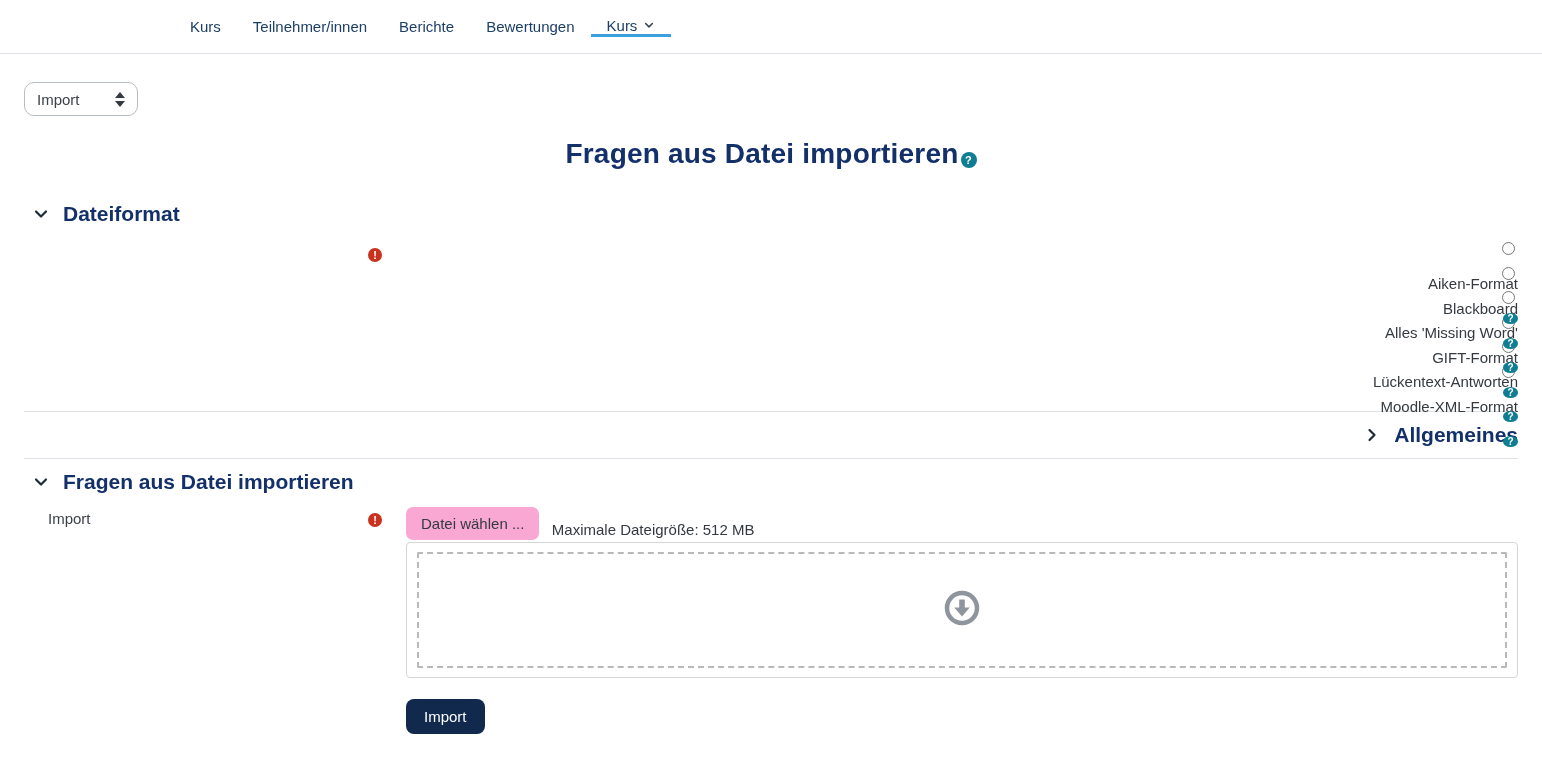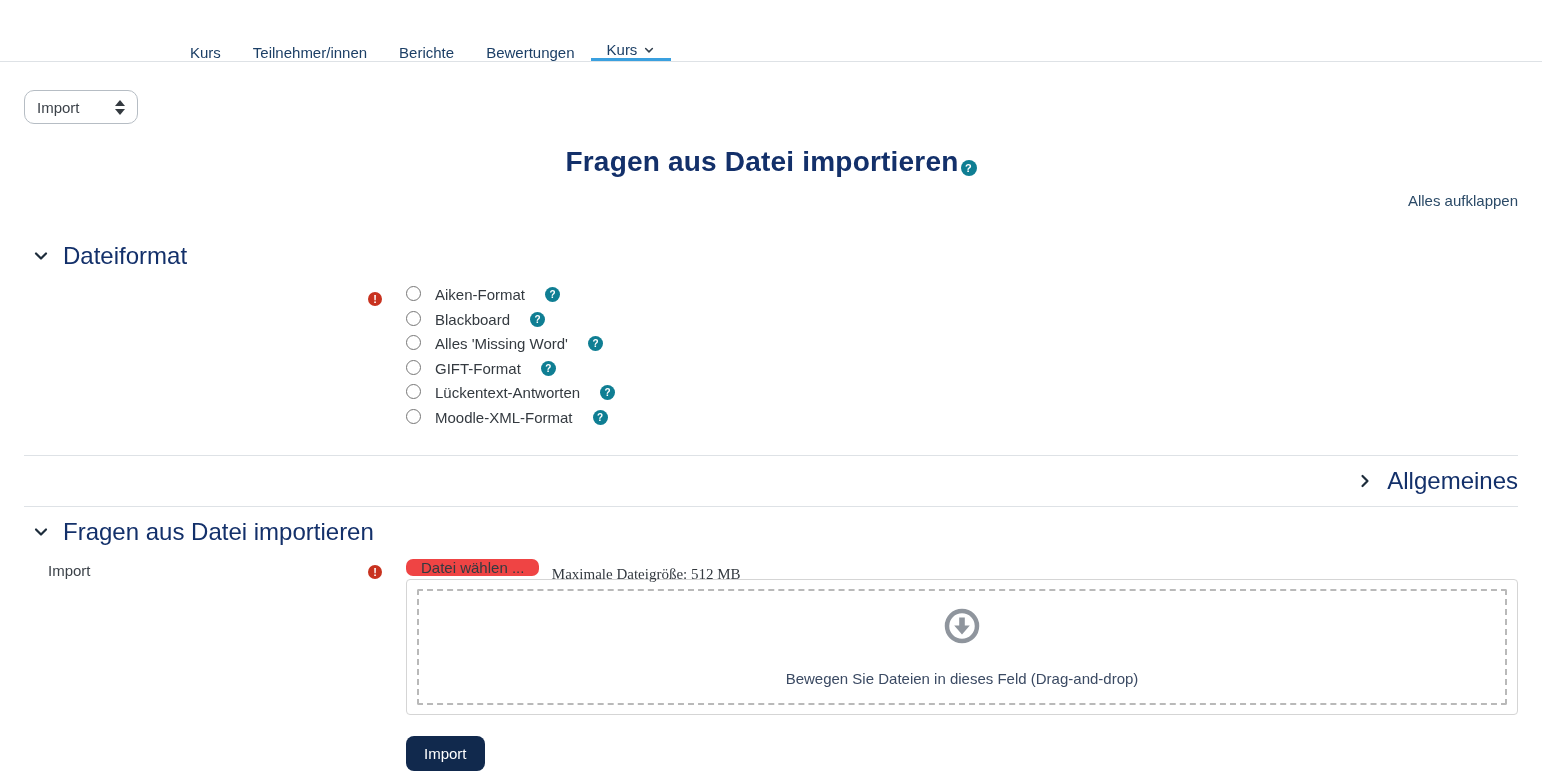--- a/index.html
+++ b/index.html
@@ -1,21 +1,21 @@
 <!DOCTYPE html>
 <html style="--accent_underline: #3aa0df; --heading: #13306a; --nav_link: #1c3f66; --link: #2b4a67; --help_bg: #0f7e93; --required_red: #c8321f; --button_bg: #11294d; --text: #343a40; --dropzone_text: #3b4a63; --divider: #dee2e6; --icon_gray: #8f959d;"><head>
 <meta charset="utf-8">
 <style>
   * { box-sizing: border-box; margin: 0; padding: 0; }
   html, body { width: 1542px; height: 777px; background: #fff; overflow: hidden;
     font-family: "Liberation Sans", "DejaVu Sans", sans-serif; }
 
   
-  .topnav { height: 62px; border-bottom: 1px solid var(--divider, #dee2e6);
-    display: flex; align-items: flex-end; padding-left: 174px; }
+  .topnav { height: 54px; border-bottom: 1px solid var(--divider, #dee2e6);
+    display: flex; align-items: center; padding-left: 174px; }
   .topnav .tab { display: flex; align-items: center; padding: 0 16px;
     font-size: 15px; color: var(--nav_link, #1c3f66); cursor: pointer; position: relative; }
   .topnav .tab.active { border-bottom: 3px solid var(--accent_underline, #3aa0df); }
   .topnav .tab .chev { margin-left: 6px; display: inline-flex; color: #33414e; }
 
   
   .content { padding: 0 24px; }
 
   .select-wrap { margin-top: 28px; display: inline-flex; align-items: center;
     justify-content: space-between; width: 114px; height: 34px;
@@ -35,53 +35,53 @@
     position: relative; top: 1px; margin-left: 2px; cursor: pointer; }
   .help-badge.small { width: 15px; height: 15px; font-size: 10px; }
 
   .expand-all-row { text-align: right; margin-top: 14px; }
   .expand-all-row a { font-size: 15px; color: var(--link, #2b4a67);
     text-decoration: none; cursor: pointer; }
 
   .section-header { display: flex; align-items: center; gap: 14px;
     margin-left: 9px; cursor: pointer; }
   .section-header .chev { color: #1d2c3b; display: inline-flex; }
-  .section-header h3 { font-size: 24px; font-weight: normal; color: var(--heading, #13306a); }
+  .section-header h3 { font-size: 21px; font-weight: bold; color: var(--heading, #13306a); }
   .sec-dateiformat { margin-top: 32px; }
   .sec-allgemeines { margin-top: 11px; justify-content: flex-end; }
   .sec-import-h { margin-top: 11px; }
 
   hr.sec-divider { border: none; border-top: 1px solid var(--divider, #dee2e6); }
   .hr1 { margin-top: 22px; }
   .hr2 { margin-top: 11px; }
 
   
   .form-row { display: flex; align-items: flex-start; padding-left: 24px; }
   .form-row .flabel { flex: 0 0 320px; font-size: 15px; color: #3c4249; padding-top: 3px; }
   .form-row .ficon { flex: 0 0 38px; padding-top: 3px; }
   .form-row .fctrl { flex: 1 1 auto; }
 
   .required-badge { display: inline-flex; align-items: center; justify-content: center;
     width: 14px; height: 14px; border-radius: 50%; background: var(--required_red, #c8321f);
     color: #fff; font-size: 11px; font-weight: bold; }
 
   .radio-group { margin-top: 16px; }
-  .radio-row { display: flex; align-items: flex-start; gap: 12px; height: 24.5px;
-    font-size: 15px; color: var(--text, #343a40); }
+  .radio-row { display: flex; align-items: flex-end; gap: 20px; height: 24.5px;
+    font-size: 15px; color: var(--text, #343a40); flex-direction: column; }
   .radio-row input[type="radio"] { width: 15px; height: 15px; accent-color: #6c757d;
     margin-right: 2px; cursor: pointer; }
   .radio-row label { cursor: pointer; }
   .radio-row .help-badge { margin-left: 8px; }
 
   .import-row { margin-top: 13px; }
-  .choose-btn { display: inline-block; background: #ef4444; color: #343a40;
-    border: none; border-radius: 7px; font-size: 15px; padding: 0 15px;
+  .choose-btn { display: inline-block; background: #f9a8d4; color: #343a40;
+    border: none; border-radius: 7px; font-size: 15px; padding: 8px 15px;
     cursor: pointer; font-family: inherit; }
   .maxsize { font-size: 15px; color: var(--text, #343a40); margin-left: 8px;
-    position: relative; top: 6px; font-family: Liberation Serif, serif; }
+    position: relative; top: 6px; }
 
   .filemanager { margin-top: 2px; border: 1px solid #d5d5d5; border-radius: 4px;
     background: #fff; height: 136px; padding: 9px 10px; }
   .dropzone { height: 100%; border: 2px dashed #b9b9b9; border-radius: 2px;
     display: flex; flex-direction: column; align-items: center; justify-content: center; }
   .dropzone .dl-icon { color: var(--icon_gray, #8f959d); }
   .dropzone .dz-text { margin-top: 22px; font-size: 15px; color: var(--dropzone_text, #3b4a63); }
 
   .submit-btn { margin-top: 21px; background: var(--button_bg, #11294d); color: #fff;
     border: none; border-radius: 8px; font-size: 15px; padding: 9px 18px;
@@ -121,23 +121,20 @@
     <span class="sort-arrows">
         <span class="up"></span>
         <span class="down"></span>
       </span>
   </div>
 
   
   <h1><span>Fragen aus Datei importieren</span><span class="help-badge">?</span></h1>
 
   
-  <div class="expand-all-row">
-    <a>Alles aufklappen</a>
-  </div>
 
   
   <div class="section-header sec-dateiformat">
     <span class="chev">
       <svg width="16" height="16" viewBox="0 0 16 16">
           <path d="M3 5.5 L8 10.5 L13 5.5" fill="none" stroke="currentColor" stroke-width="2.2" stroke-linecap="round" stroke-linejoin="round"></path>
         </svg>
     </span>
     <h3>Dateiformat</h3>
   </div>
@@ -216,20 +213,19 @@
         <span class="maxsize">Maximale Dateigröße: 512 MB</span>
       </div>
       <div class="filemanager">
         <div class="dropzone">
           <span class="dl-icon">
             <svg width="36" height="36" viewBox="0 0 36 36">
               <circle cx="18" cy="18" r="15" fill="none" stroke="currentColor" stroke-width="4.5"></circle>
               <path d="M15.2 9.5 h5.6 v8 h5 L18 26.5 L10.2 17.5 h5 z" fill="currentColor"></path>
             </svg>
           </span>
-          <span class="dz-text">Bewegen Sie Dateien in dieses Feld (Drag-and-drop)</span>
         </div>
       </div>
       <button class="submit-btn">Import</button>
     </div>
   </div>
 
 </div>
 
 </body></html>

